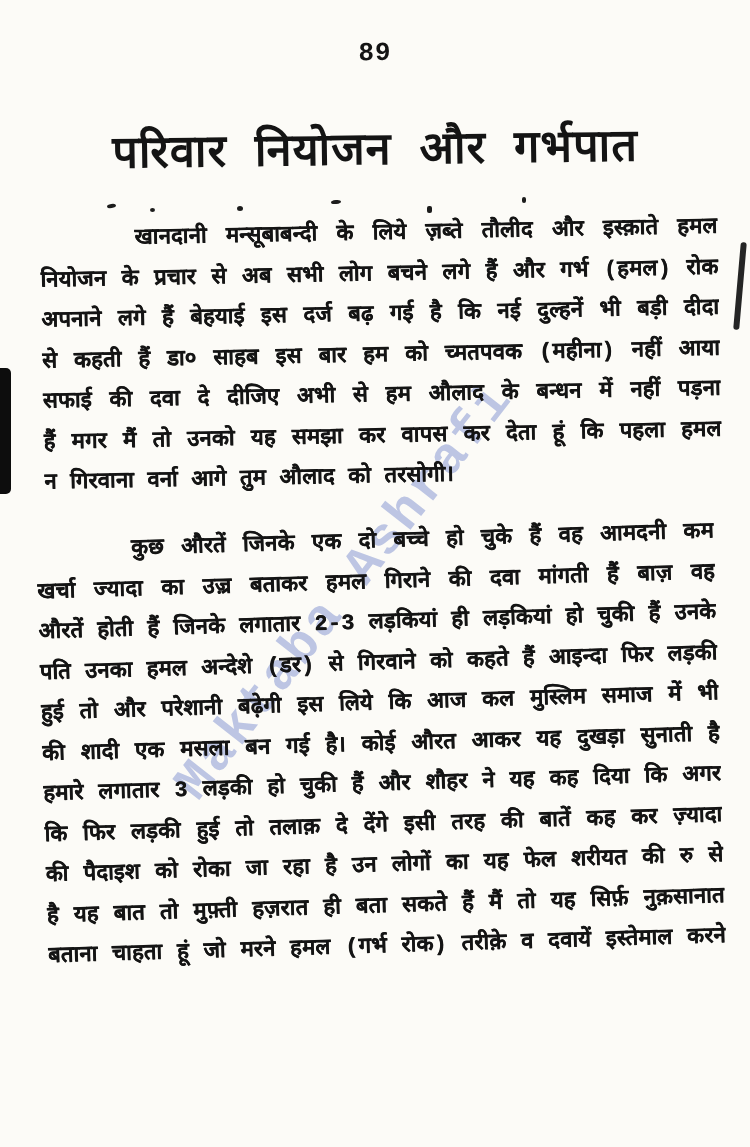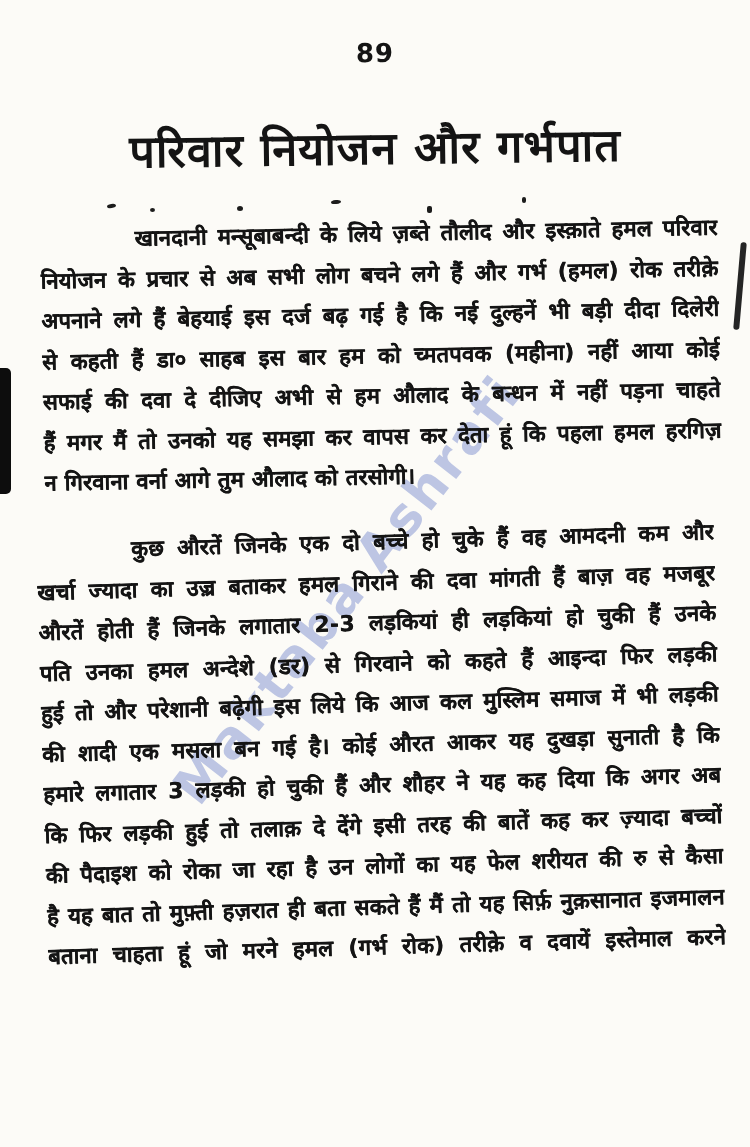--- a/index.html
+++ b/index.html
@@ -10,20 +10,21 @@
     background: #fcfbf7;
     overflow: hidden;
     font-family: "DejaVu Sans", "Liberation Sans", sans-serif;
   }
   .page {
     position: relative;
     width: 750px;
     height: 806px;
     background: #fcfbf7;
     color: #141414;
+    font-family: Liberation Mono, monospace;
   }
   .page-number {
     position: absolute;
     top: 38px;
     left: 0;
     width: 750px;
     text-align: center;
     font-size: 26px;
     font-weight: 700;
     letter-spacing: 1px;

